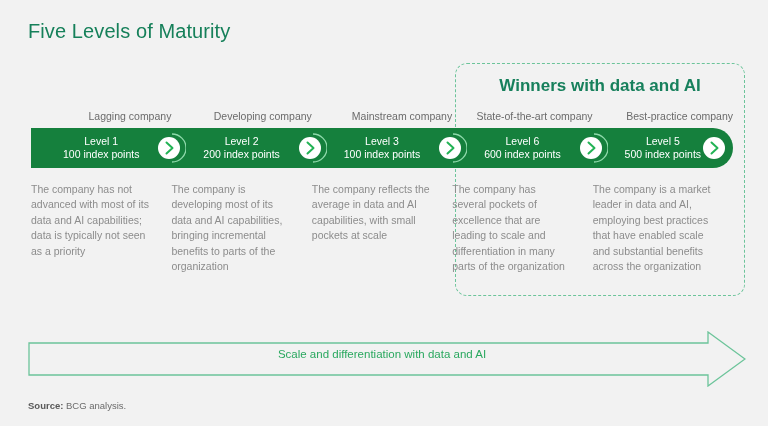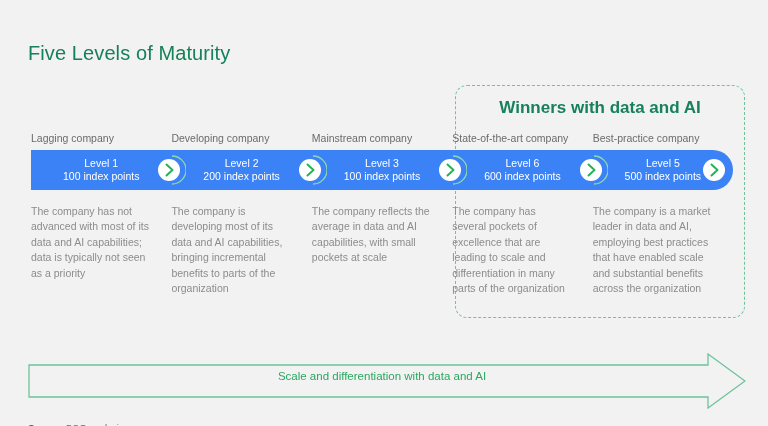--- a/index.html
+++ b/index.html
@@ -13,21 +13,20 @@
     font-family: "Liberation Sans", sans-serif;
     overflow: hidden;
     position: relative;
   }
 
   .slide {
     position: absolute;
     inset: 0;
     width: 768px;
     height: 362px;
-    margin-top: 22px;
   }
 
   
   .title {
     position: absolute;
     left: 28px;
     top: 20px;
     font-size: 20px;
     color: #16805a;
     letter-spacing: 0.1px;
@@ -59,34 +58,34 @@
   
   .col-headers {
     position: absolute;
     left: 31px;
     top: 110px;
     width: 702px;
     display: flex;
   }
   .col-header {
     flex: 1 1 0;
-    text-align: left;
+    text-align: right;
     font-size: 10.5px;
     color: #6b6b6b;
     white-space: nowrap;
   }
 
   
   .bar {
     position: absolute;
     left: 31px;
     top: 128px;
     width: 702px;
     height: 40px;
-    background: #3b82f6;
+    background: #15803d;
     border-radius: 0 20px 20px 0;
     display: flex;
   }
   .bar-seg {
     flex: 1 1 0;
     position: relative;
     display: flex;
     flex-direction: column;
     align-items: center;
     justify-content: center;

